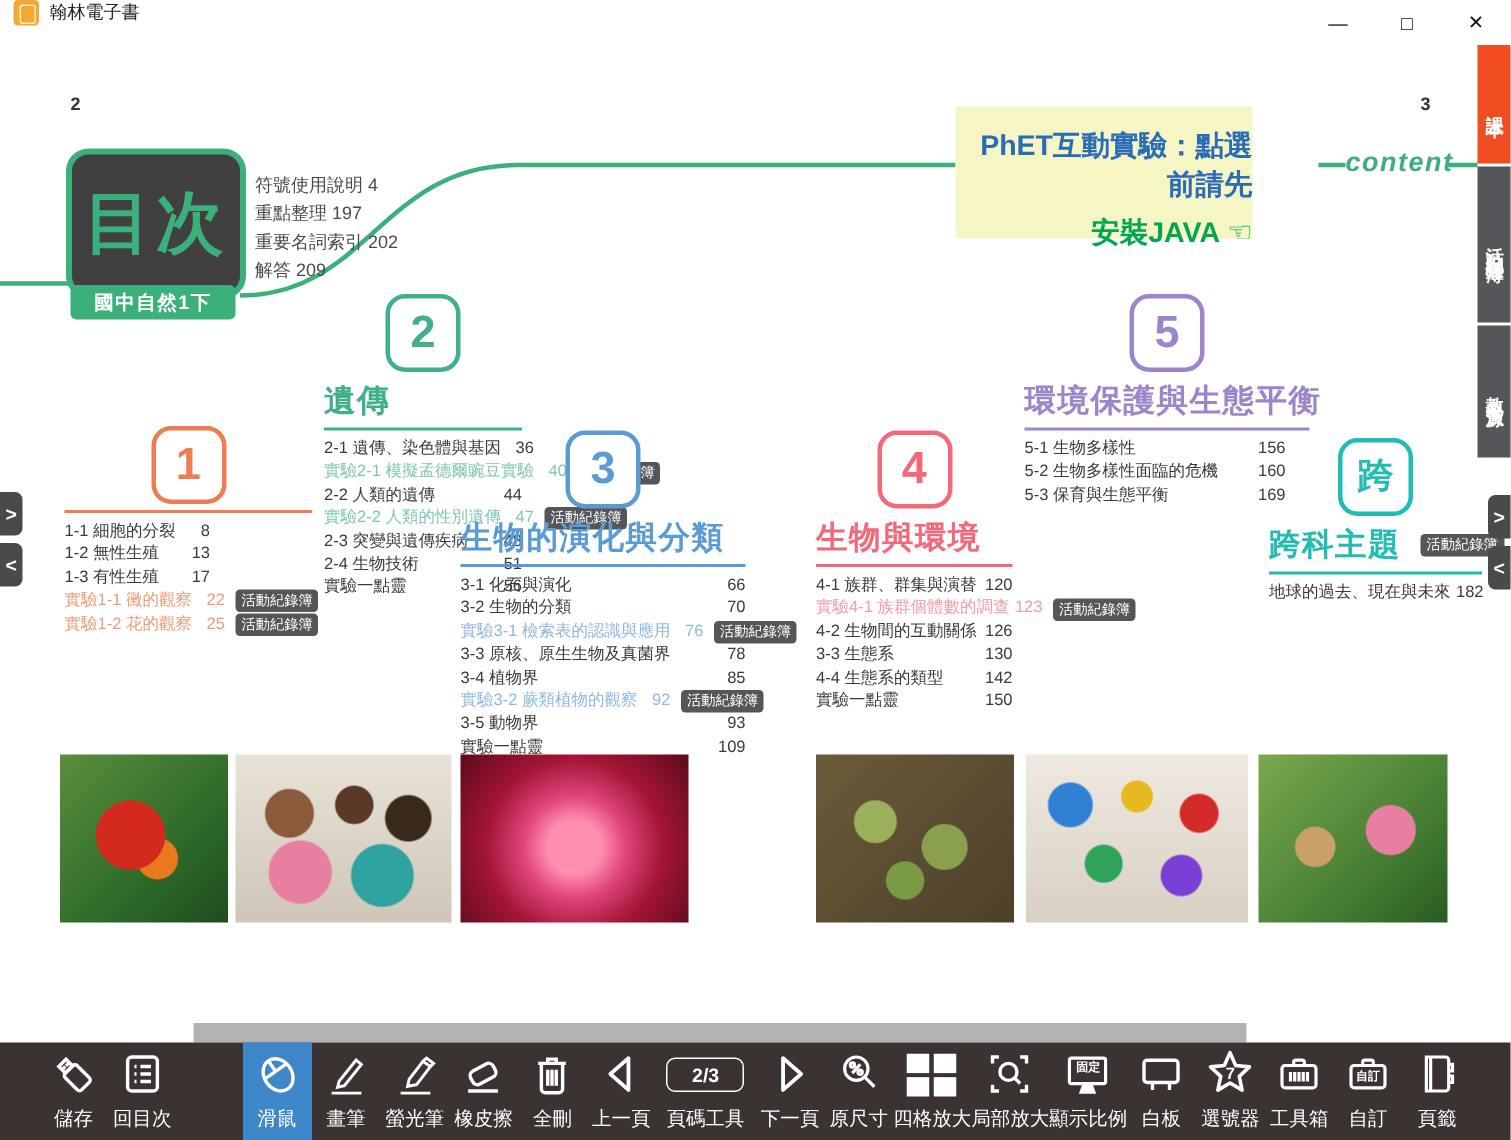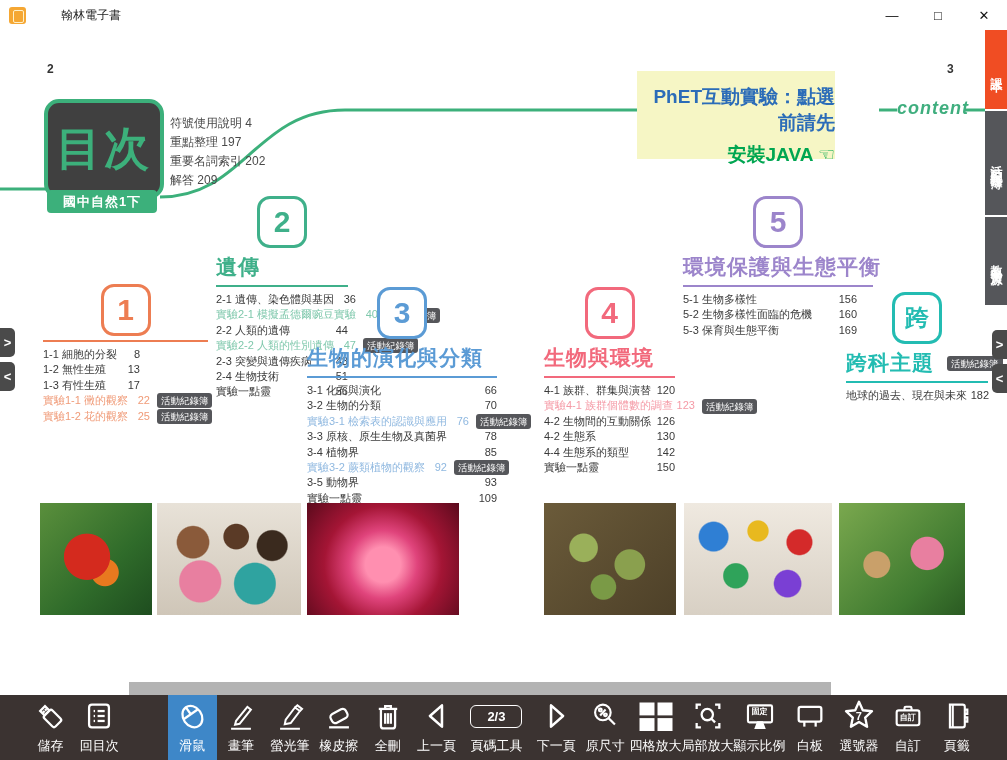--- a/index.html
+++ b/index.html
@@ -1,19 +1,19 @@
 <!DOCTYPE html>
 <html><head>
 <meta charset="utf-8">
 <style>
   html,body{margin:0;padding:0;}
   body{width:1007px;height:760px;position:relative;background:#fff;overflow:hidden;
        font-family:"Liberation Sans","DejaVu Sans",sans-serif;}
   
-  .titlebar{position:absolute;left:0;top:0;width:1007px;height:30px;background:#fff;display:flex;align-items:center;gap:28px;}
+  .titlebar{position:absolute;left:0;top:0;width:1007px;height:30px;background:#fff;display:flex;}
   .appicon{width:17px;height:17px;margin-left:9px;background:#F5A733;border-radius:3px;position:relative;}
   .appicon:after{content:"";position:absolute;left:4px;top:3px;width:9px;height:11px;border:1.5px solid #fff0c9;border-radius:2px;}
   .apptitle{font-size:12px;color:#222;margin-left:7px;}
   .winbtns{margin-left:auto;display:flex;}
   .winbtn{width:46px;height:30px;display:flex;align-items:center;justify-content:center;font-size:13px;color:#111;cursor:default;}
   
   .sidetabs{position:absolute;right:0;top:30px;width:22px;}
   .sidetab{width:22px;color:#fff;font-size:12px;font-weight:bold;
            writing-mode:vertical-lr;text-orientation:upright;letter-spacing:3px;
            display:flex;align-items:center;justify-content:center;margin-bottom:2px;}
@@ -275,21 +275,21 @@
       <div class="toc-row exp">
         <span class="lab">實驗4-1 族群個體數的調查</span>
         <span class="pg">123</span>
         <span class="chip">活動紀錄簿</span>
       </div>
       <div class="toc-row">
         <span class="lab">4-2 生物間的互動關係</span>
         <span class="pg">126</span>
       </div>
       <div class="toc-row">
-        <span class="lab">4-2 生態系</span>
+        <span class="lab">3-3 生態系</span>
         <span class="pg">130</span>
       </div>
       <div class="toc-row">
         <span class="lab">4-4 生態系的類型</span>
         <span class="pg">142</span>
       </div>
       <div class="toc-row">
         <span class="lab">實驗一點靈</span>
         <span class="pg">150</span>
       </div>
@@ -517,20 +517,34 @@
         </svg>
       <span class="icovl" style="font-size:11px;top:13px;">7</span>
       </div>
     <div class="lbl">選號器</div>
   </div>
   <div class="tool">
     <div class="ic">
         <svg width="34" height="34" viewBox="0 0 24 24" stroke="#fff" fill="none" stroke-width="1.5">
           <rect x="4" y="8" width="16" height="10.5" rx="1.5"></rect>
           <path d="M9.5 8 V6.5 a1 1 0 0 1 1-1 h3 a1 1 0 0 1 1 1 V8"></path>
+          <line x1="8" y1="11" x2="8" y2="15.5"></line>
+          <line x1="10" y1="11" x2="10" y2="15.5"></line>
+          <line x1="12" y1="11" x2="12" y2="15.5"></line>
+          <line x1="14" y1="11" x2="14" y2="15.5"></line>
+          <line x1="16" y1="11" x2="16" y2="15.5"></line>
+        </svg>
+      </div>
+    <div class="lbl">工具箱</div>
+  </div>
+  <div class="tool">
+    <div class="ic">
+        <svg width="34" height="34" viewBox="0 0 24 24" stroke="#fff" fill="none" stroke-width="1.5">
+          <rect x="4" y="8" width="16" height="10.5" rx="1.5"></rect>
+          <path d="M9.5 8 V6.5 a1 1 0 0 1 1-1 h3 a1 1 0 0 1 1 1 V8"></path>
         </svg>
       <span class="icovl" style="font-size:8px;top:15px;">自訂</span>
       </div>
     <div class="lbl">自訂</div>
   </div>
   <div class="tool">
     <div class="ic">
         <svg width="34" height="34" viewBox="0 0 24 24" stroke="#fff" fill="none" stroke-width="1.5">
           <path d="M7 4 h9 a1.5 1.5 0 0 1 1.5 1.5 v13 a1.5 1.5 0 0 1 -1.5 1.5 h-9 Z"></path>
           <line x1="9" y1="4" x2="9" y2="20"></line>

